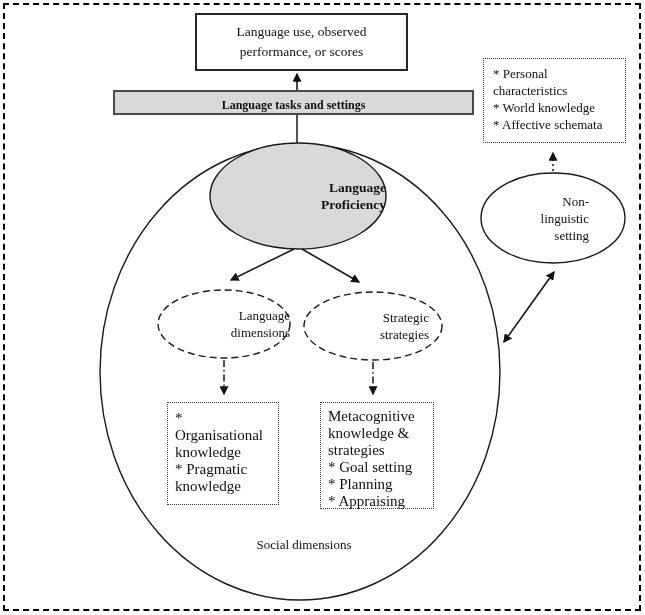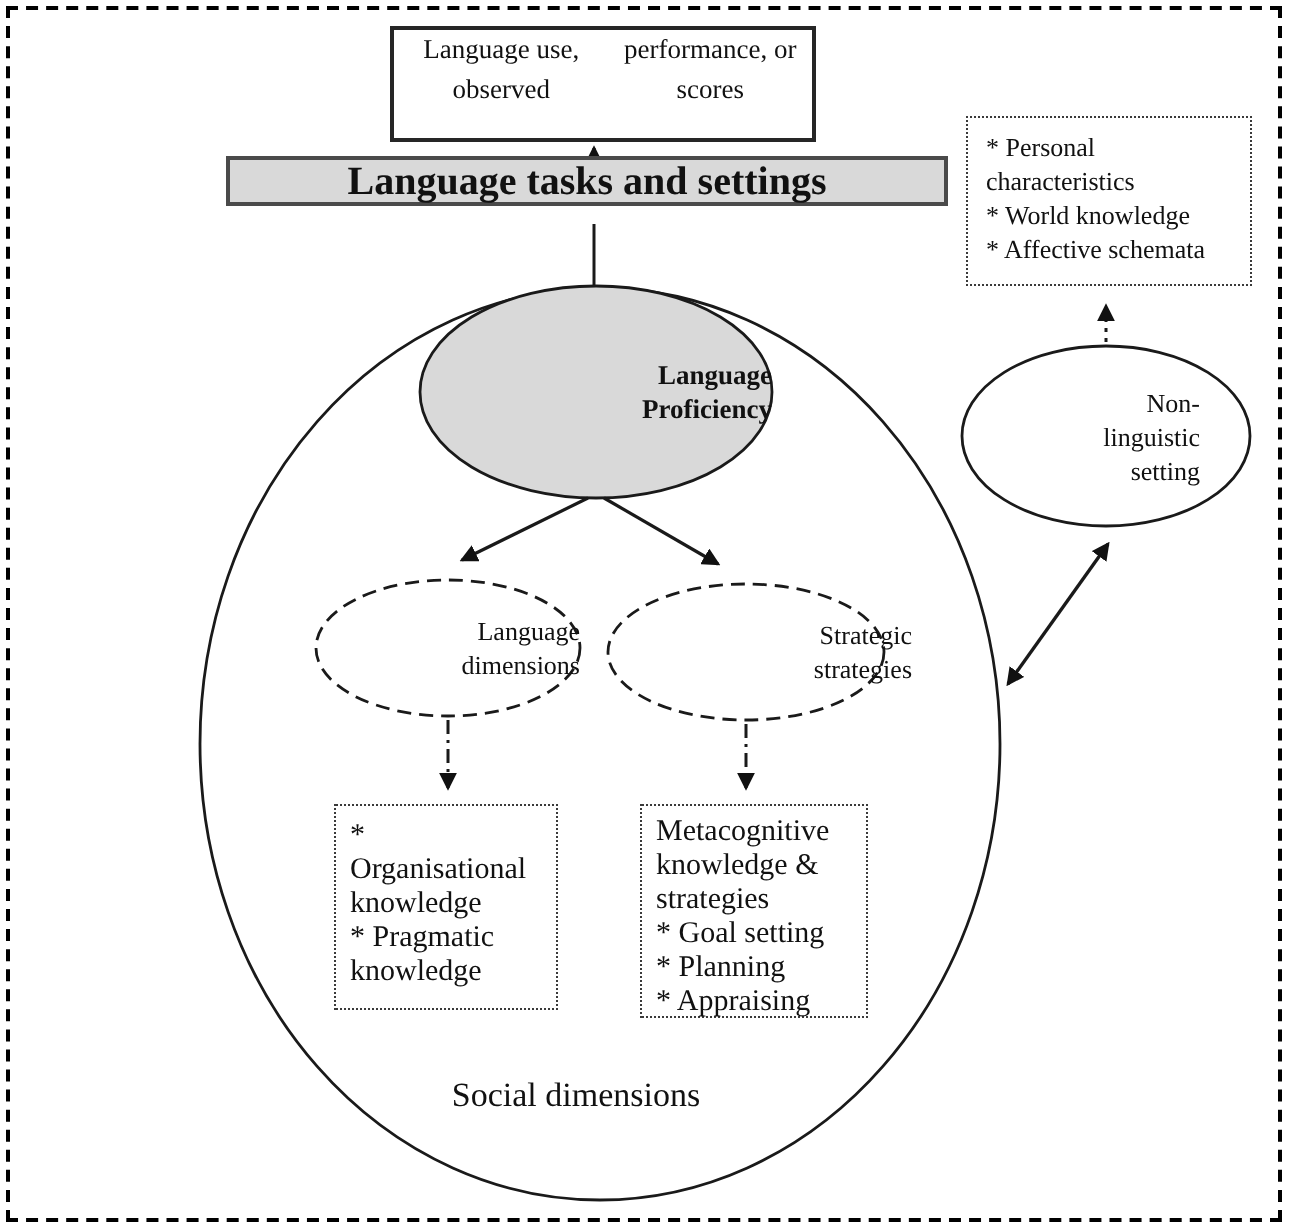--- a/index.html
+++ b/index.html
@@ -8,45 +8,45 @@
     font-family:"Liberation Serif", serif;color:#111;overflow:hidden;
   }
   .outer-frame{
     position:absolute;left:3px;top:3px;right:4px;bottom:4px;
     border:2px dashed #000;pointer-events:none;
   }
   .svg-layer{position:absolute;left:0;top:0;width:645px;height:615px;}
   .txt{position:absolute;line-height:1.3;}
   .box-top{
     position:absolute;left:195px;top:13px;width:209px;height:54px;
-    border:2px solid #262626;display:flex;flex-direction:row;
+    border:2px solid #262626;display:flex;flex-direction:column;
     justify-content:center;text-align:center;font-size:13.5px;line-height:1.5;
     background:#fff;
   }
   .bar{
-    position:absolute;left:113px;top:78px;width:357px;height:21px;
+    position:absolute;left:113px;top:90px;width:357px;height:21px;
     background:var(--shape_fill,#d9d9d9);border:2px solid #4a4a4a;
-    display:flex;align-items:flex-start;justify-content:center;
-    font-weight:bold;font-size:20px;
+    display:flex;align-items:flex-end;justify-content:center;
+    font-weight:bold;font-size:12px;
   }
   .ellipse-label{position:absolute;text-align:right;font-size:13px;line-height:17px;}
   .ellipse-label span{display:block;}
   .proficiency-label{left:210px;top:179px;width:176px;font-weight:bold;font-size:13.5px;}
   .langknow-label{left:158px;top:307px;width:132px;}
-  .strategic-label{left:316px;top:309px;width:140px;}
-  .nonling-label{left:480px;top:193px;width:120px;}
+  .strategic-label{left:289px;top:309px;width:140px;}
+  .nonling-label{left:469px;top:193px;width:120px;}
   .dotted-box{
     position:absolute;border:1.5px dotted #3a3a3a;background:#fff;
     font-size:15px;line-height:17px;box-sizing:border-box;
   }
   .dotted-box div{display:block;}
   .org-box{left:167px;top:402px;width:112px;height:103px;padding:7px 4px 0 7px;}
   .meta-box{left:320px;top:402px;width:114px;height:107px;padding:5px 4px 0 7px;}
   .personal-box{left:483px;top:58px;width:143px;height:85px;padding:6px 4px 0 9px;font-size:13px;}
-  .social-label{left:208px;top:537px;width:160px;text-align:center;font-size:17px;}
+  .social-label{left:224px;top:537px;width:160px;text-align:center;font-size:13px;}
 </style>
 </head>
 <body>
 
 <div class="stage">
 
   <svg class="svg-layer" viewBox="0 0 645 615" xmlns="http://www.w3.org/2000/svg">
     <defs>
       <marker id="ah" viewBox="0 0 10 10" refX="8.5" refY="5" markerWidth="9" markerHeight="9" markerUnits="userSpaceOnUse" orient="auto-start-reverse">
         <path d="M0,0 L10,5 L0,10 z" fill="#111"></path>

